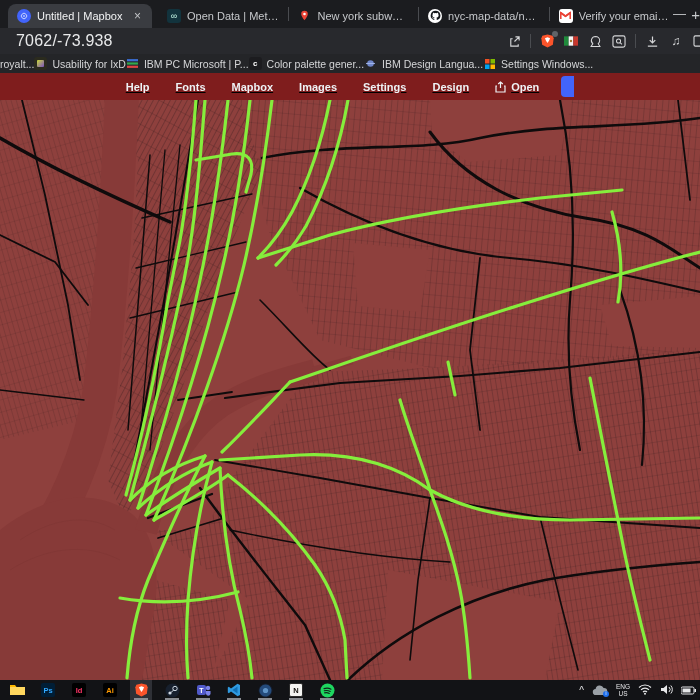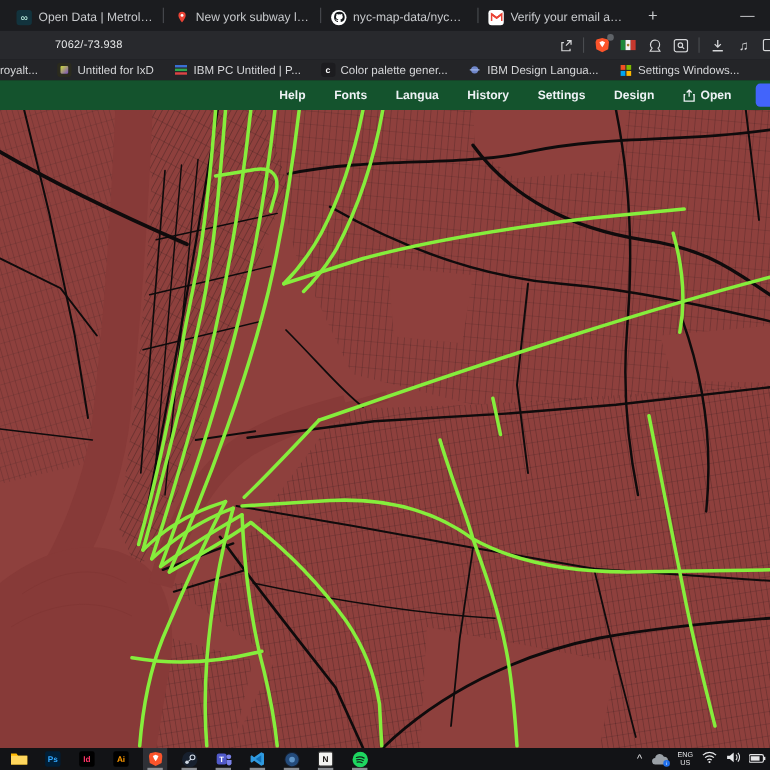--- a/index.html
+++ b/index.html
@@ -19,38 +19,38 @@
   .tabdiv { width:1px; height:14px; background:#4a4c50; flex:0 0 1px; }
   .favicon { width:14px; height:14px; flex:0 0 14px; display:inline-flex;
     align-items:center; justify-content:center; border-radius:50%; font-size:9px; }
   .closex { color:#c2c4c7; font-size:12px; padding:0 2px; }
   .newtab { color:#c7c9cc; font-size:15px; margin-left:12px; }
   .winmin { position:absolute; right:14px; top:6px; color:#c7c9cc; font-size:13px; }
 
   
   .addrbar { position:absolute; left:0; top:28px; width:700px; height:26px;
     background:#28292d; display:flex; align-items:center; }
-  .url { color:#e8e9ea; font-size:10px; padding-left:2px; letter-spacing:.2px;margin-left:48px; }
+  .url { color:#e8e9ea; font-size:16px; padding-left:16px; letter-spacing:.2px; }
   .addr-icons { position:absolute; right:0; top:0; height:26px; display:flex;
     align-items:center; gap:8px; padding-right:0; }
   .aicon { width:16px; height:16px; display:inline-flex; align-items:center;
     justify-content:center; color:#d6d7d9; }
   .vdiv { width:1px; height:14px; background:#4a4c50; }
 
   
   .bookmarks { position:absolute; left:0; top:54px; width:700px; height:19px;
-    background:#242528; display:flex; align-items:center; gap:18px; overflow:hidden; }
+    background:#242528; display:flex; align-items:center; overflow:hidden; }
   .bm { display:flex; align-items:center; gap:5px; color:#d5d6d8; font-size:10.5px;
     white-space:nowrap; }
   .bmicon { width:13px; height:13px; border-radius:3px; display:inline-flex;
     align-items:center; justify-content:center; font-size:8px; flex:0 0 13px; }
 
   
   .mbbar { position:absolute; left:0; top:73px; width:700px; height:27px;
-    background:#14532d; display:flex; align-items:center; justify-content:flex-end; }
+    background:#7f1d1d; display:flex; align-items:center; justify-content:center;text-decoration:underline; }
   .mbitem { color:#eef2f5; font-size:11px; font-weight:bold; margin-right:26px; }
   .mbshare { display:flex; align-items:center; gap:5px; color:#eef2f5;
     font-size:11px; font-weight:bold; margin-right:22px; }
   .publish-sliver { width:13px; height:21px; background:#4264fb;
     border-radius:4px 0 0 4px; margin-right:0; }
 
   
   .map { position:absolute; left:0; top:100px; width:700px; height:580px;
     background:#8e403d; overflow:hidden; }
 
@@ -68,20 +68,31 @@
   .tray { position:absolute; right:2px; top:0; height:20px; display:flex;
     align-items:center; gap:8px; color:#e6e7e9; }
   .lang { font-size:6.5px; line-height:7px; text-align:center; color:#e6e7e9; }
 </style>
 </head>
 <body>
 
 <div class="screen">
 
   <div class="tabstrip">
+    <div class="tab active">
+      <span class="favicon" style="background:#4264fb">
+        <svg width="8" height="8" viewBox="0 0 10 10">
+            <circle cx="5" cy="5" r="4.5" fill="#4264fb"></circle>
+            <path d="M5 1.5c1.8.3 3.2 1.7 3.5 3.5-.3 1.8-1.7 3.2-3.5 3.5C3.2 8.2 1.8 6.8 1.5 5 1.8 3.2 3.2 1.8 5 1.5z" fill="none" stroke="#fff" stroke-width=".9"></path>
+            <circle cx="5" cy="5" r="1" fill="#fff"></circle>
+          </svg>
+      </span>
+      <span class="title">Untitled | Mapbox</span>
+      <span class="closex">×</span>
+    </div>
 
     <div class="tab" style="margin-left:6px">
       <span class="favicon" style="background:#12333d; border-radius:3px; color:#cfe">∞</span>
       <span class="title">Open Data | Metrolinx</span>
     </div>
     <div class="tabdiv"></div>
 
     <div class="tab">
       <span class="favicon">
         <svg width="11" height="11" viewBox="0 0 12 12">
@@ -172,31 +183,31 @@
   </div>
 
   <div class="bookmarks">
     <span class="bm">
       <span>royalt...</span>
     </span>
     <span class="bm">
       <span class="bmicon" style="background:#2b2b1e">
           <span style="width:7px;height:7px;background:linear-gradient(135deg,#cddc39,#7a4fbf);border-radius:1px"></span>
         </span>
-      <span>Untitled for IxD</span>
+      <span>Usability for IxD</span>
     </span>
     <span class="bm">
       <span class="bmicon">
           <svg width="11" height="11" viewBox="0 0 10 10">
             <rect x="0" y="1" width="10" height="2" fill="#3b6fd4"></rect>
             <rect x="0" y="4" width="10" height="2" fill="#2fa84f"></rect>
             <rect x="0" y="7" width="10" height="2" fill="#d44"></rect>
           </svg>
         </span>
-      <span>IBM PC Untitled | P...</span>
+      <span>IBM PC Microsoft | P...</span>
     </span>
     <span class="bm">
       <span class="bmicon" style="background:#1c1c1f; color:#fff; font-weight:bold">c</span>
       <span>Color palette gener...</span>
     </span>
     <span class="bm">
       <span class="bmicon">
           <svg width="11" height="11" viewBox="0 0 10 10">
             <circle cx="5" cy="5" r="3" fill="#6f86c9"></circle>
             <path d="M1 5h8" stroke="#9fb3e8" stroke-width="1"></path>
@@ -214,22 +225,22 @@
           </svg>
         </span>
       <span>Settings Windows...</span>
     </span>
 
   </div>
 
   <div class="mbbar">
     <span class="mbitem">Help</span>
     <span class="mbitem">Fonts</span>
-    <span class="mbitem">Langua</span>
-    <span class="mbitem">History</span>
+    <span class="mbitem">Mapbox</span>
+    <span class="mbitem">Images</span>
     <span class="mbitem">Settings</span>
     <span class="mbitem">Design</span>
     <span class="mbshare">
       <svg width="11" height="12" viewBox="0 0 11 12">
           <path d="M5.5 1v6M3.2 3L5.5 1l2.3 2" fill="none" stroke="#eef2f5" stroke-width="1.2"></path>
           <path d="M2 5H1v6h9V5H9" fill="none" stroke="#eef2f5" stroke-width="1.2"></path>
         </svg>
       <span>Open</span>
     </span>
     <span class="publish-sliver"></span>

